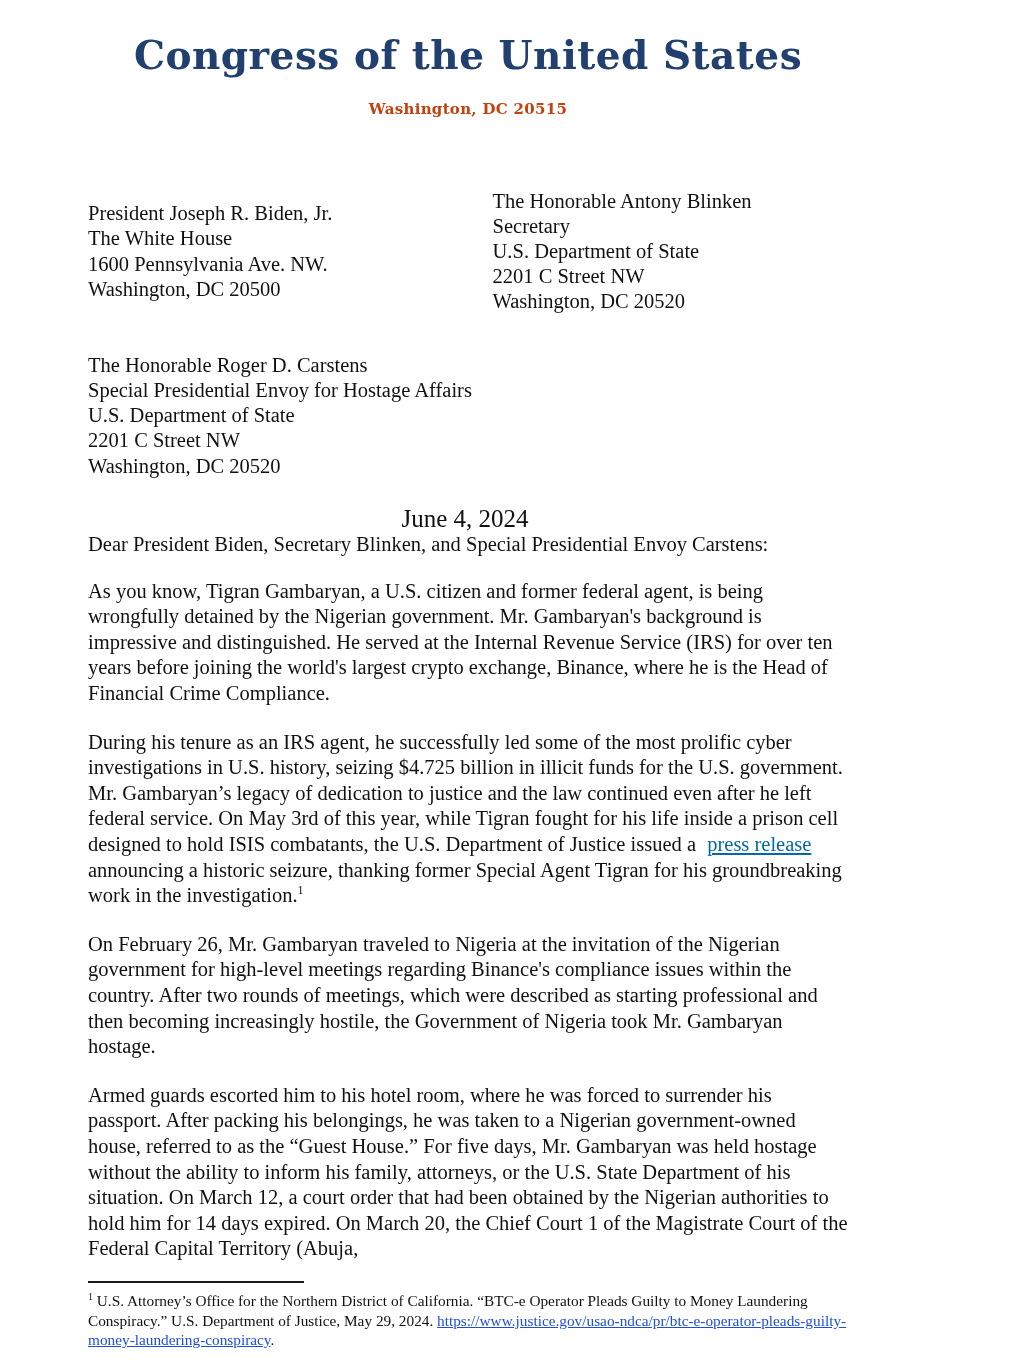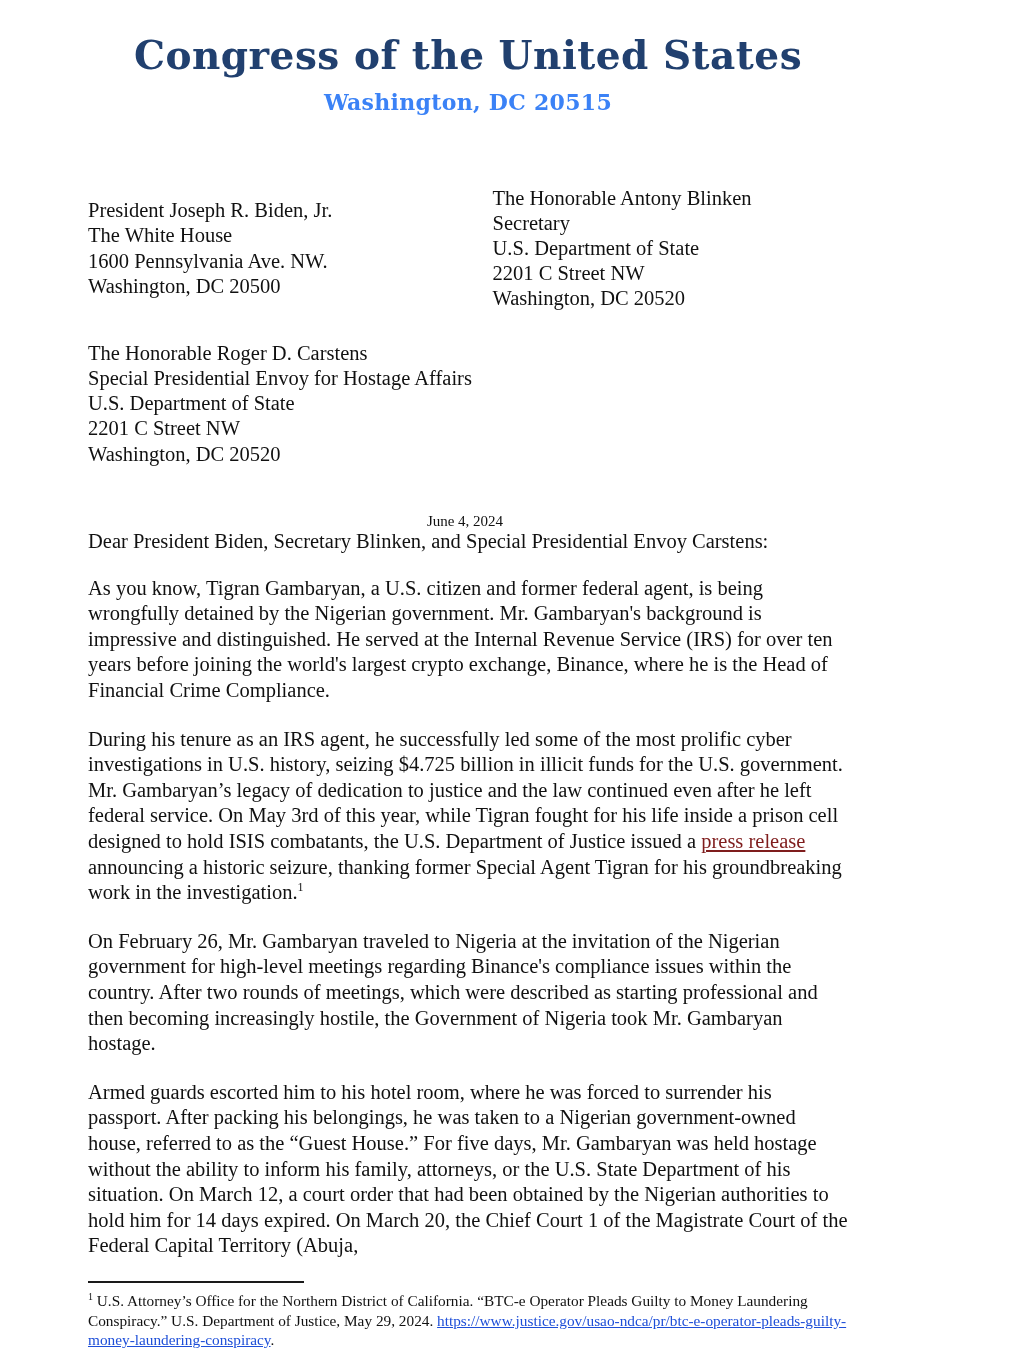--- a/index.html
+++ b/index.html
@@ -38,69 +38,70 @@
     font-size: 39px;
     letter-spacing: 0.5px;
     color: #21406f;
     line-height: 1.12;
     font-variant: normal;
     text-rendering: optimizeLegibility;
   }
   .letterhead-subtitle {
     font-family: "DejaVu Serif", "Liberation Serif", serif;
     font-weight: 700;
-    font-size: 22px;
-    color: #3b82f6;
-    margin-top: 11px;
+    font-size: 15px;
+    color: #c2410c;
+    margin-top: 22px;
     letter-spacing: 0.3px;
   }
 
   
   .address-row {
     position: relative;
     margin-top: 71px;
     display: flex;
     align-items: center;
   }
   .address-block {
     font-size: 20.5px;
     line-height: 25.2px;
     white-space: pre-line;
   }
   .address-left  { width: 478px; }
   .address-right { width: 420px; }
 
   .address-block-lower {
-    margin-top: 29px;
+    margin-top: 38px;
     font-size: 20.5px;
     line-height: 25.2px;
     white-space: pre-line;
   }
 
   
   .date-line {
     text-align: center;
-    font-size: 15px;
-    margin-top: 46px;
+    font-size: 25px;
+    margin-top: 26px;
     padding-right: 6px;
   }
 
   
   .salutation {
     font-size: 20.5px;
   }
   .body-para {
     font-size: 20.5px;
     line-height: 25.6px;
     margin-top: 23px;
     text-align: left;
   }
   a.doc-link {
-    color: #7f1d1d;
+    color: #0369a1;
     text-decoration: underline;
+    margin-left: 6px;
   }
   sup.fn-ref {
     font-size: 12px;
     vertical-align: super;
     line-height: 0;
   }
 
   
   .footnote-area {
     position: absolute;

